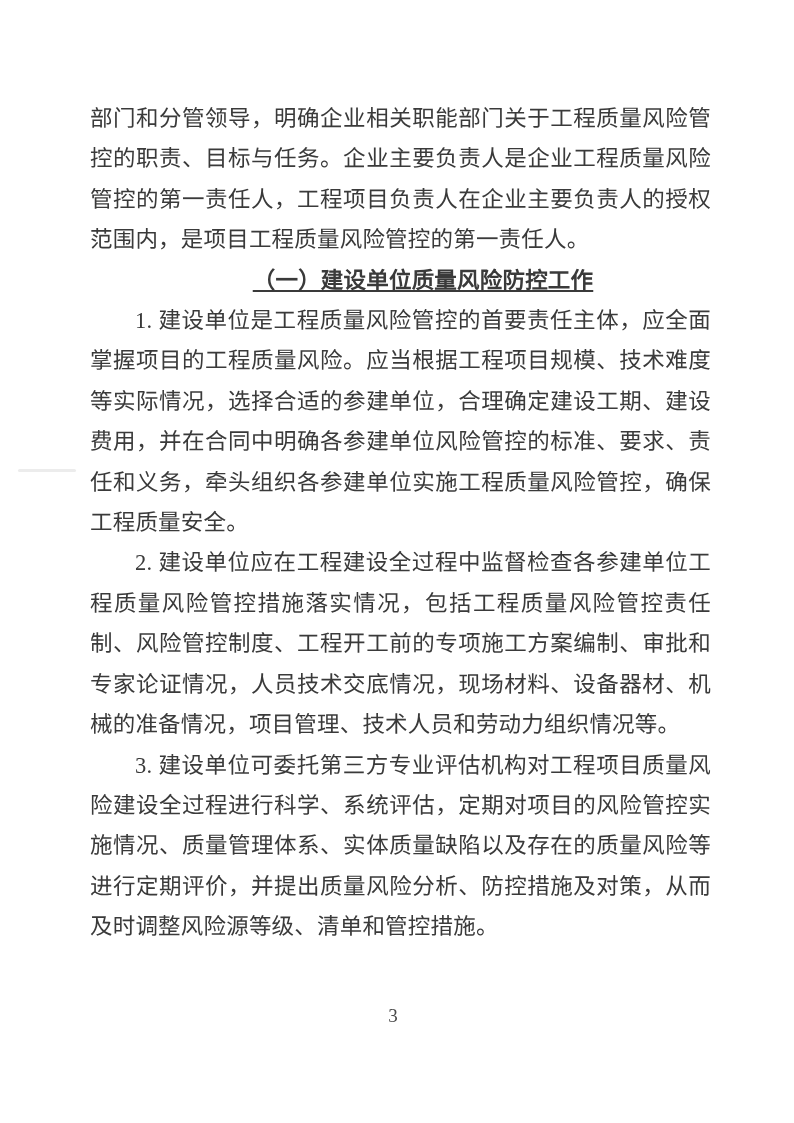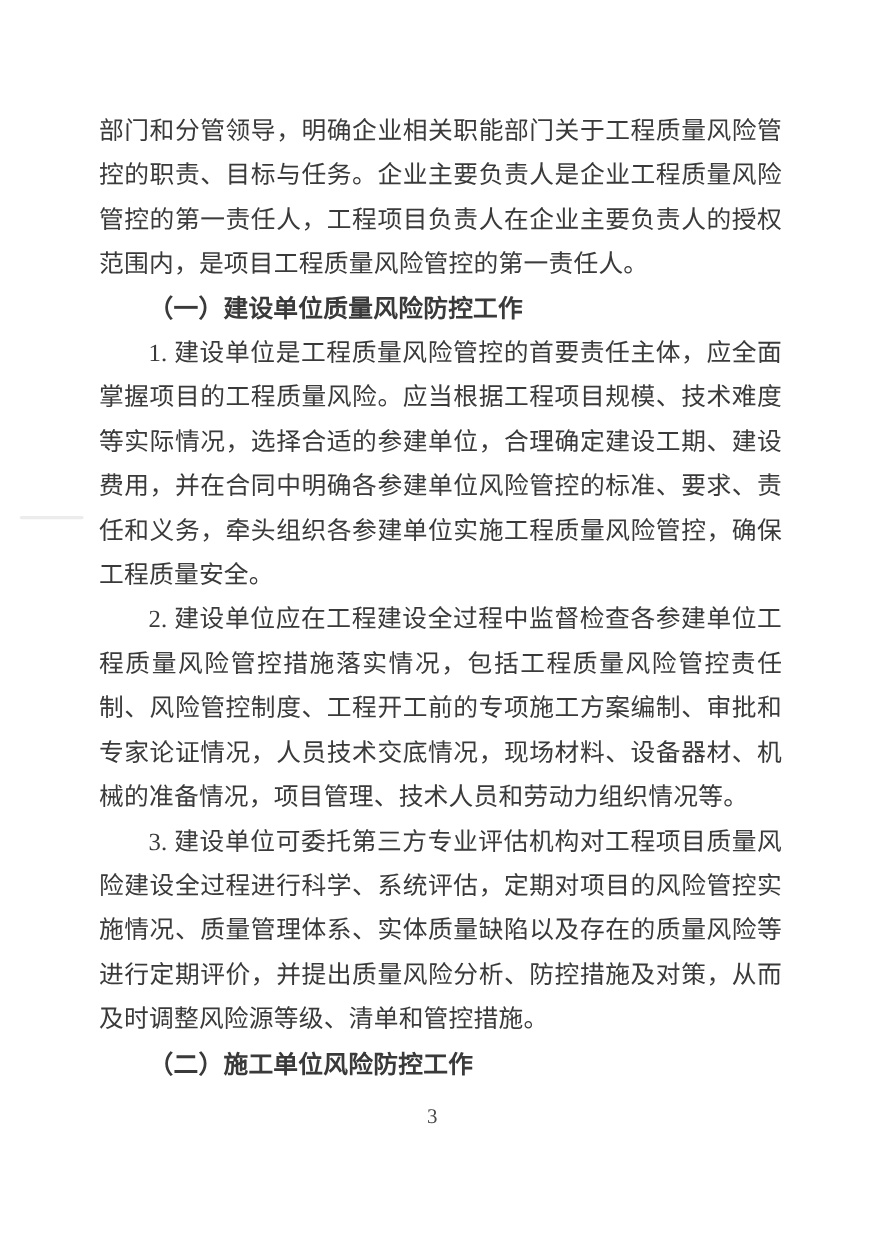--- a/index.html
+++ b/index.html
@@ -30,21 +30,22 @@
     text-align: justify;
     text-justify: inter-ideograph;
     text-indent: 2em;
     font-weight: 400;
   }
   .para.no-indent {
     text-indent: 0;
   }
   .para.heading {
     font-weight: 600;
-    text-align: left;
+    text-align: center;
+    text-decoration: underline;
   }
   .page-number {
     position: absolute;
     top: 1002px;
     left: 0;
     width: 100%;
     text-align: center;
     font-size: 19px;
     line-height: 28px;
     color: #4a4a4a;
@@ -66,18 +67,17 @@
 <div class="page">
 
   <div class="scan-artifact"></div>
 
   <div class="text-block">
     <p class="para no-indent">部门和分管领导，明确企业相关职能部门关于工程质量风险管控的职责、目标与任务。企业主要负责人是企业工程质量风险管控的第一责任人，工程项目负责人在企业主要负责人的授权范围内，是项目工程质量风险管控的第一责任人。</p>
     <p class="para heading">（一）建设单位质量风险防控工作</p>
     <p class="para">1. 建设单位是工程质量风险管控的首要责任主体，应全面掌握项目的工程质量风险。应当根据工程项目规模、技术难度等实际情况，选择合适的参建单位，合理确定建设工期、建设费用，并在合同中明确各参建单位风险管控的标准、要求、责任和义务，牵头组织各参建单位实施工程质量风险管控，确保工程质量安全。</p>
     <p class="para">2. 建设单位应在工程建设全过程中监督检查各参建单位工程质量风险管控措施落实情况，包括工程质量风险管控责任制、风险管控制度、工程开工前的专项施工方案编制、审批和专家论证情况，人员技术交底情况，现场材料、设备器材、机械的准备情况，项目管理、技术人员和劳动力组织情况等。</p>
     <p class="para">3. 建设单位可委托第三方专业评估机构对工程项目质量风险建设全过程进行科学、系统评估，定期对项目的风险管控实施情况、质量管理体系、实体质量缺陷以及存在的质量风险等进行定期评价，并提出质量风险分析、防控措施及对策，从而及时调整风险源等级、清单和管控措施。</p>
-    <p class="para heading">（二）施工单位风险防控工作</p>
   </div>
 
   <div class="page-number">3</div>
 
 </div>
 
 </body></html>

